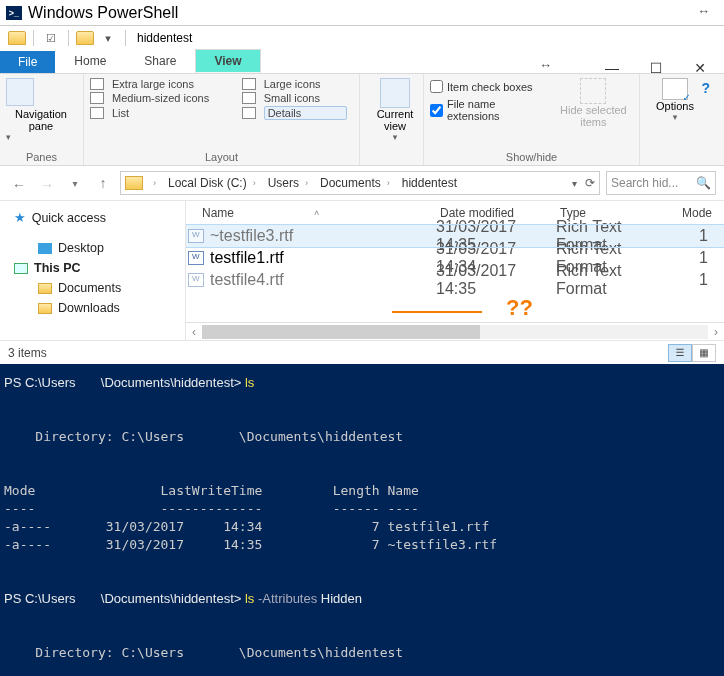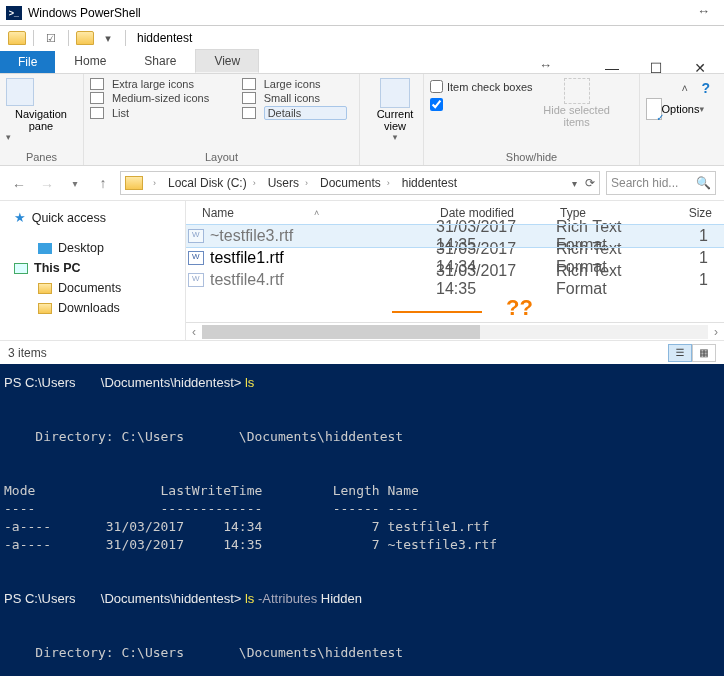--- a/index.html
+++ b/index.html
@@ -1,58 +1,58 @@
 <!DOCTYPE html>
 <html><head>
 <meta charset="utf-8">
 <style>
   * { box-sizing: border-box; margin: 0; padding: 0; font-family: "Segoe UI", Tahoma, sans-serif; }
   body { width: 724px; height: 676px; background: #fff; font-size: 12px; color: #000; position: relative; }
 
   
   .ps-titlebar { height: 26px; background: #fff; border-bottom: 1px solid #ccc; display: flex; align-items: center; padding: 0 6px; gap: 6px; }
   .ps-icon { width: 16px; height: 14px; background: #012456; display: inline-flex; align-items: center; justify-content: center; color: #fff; font-size: 9px; font-weight: bold; }
-  .ps-title { font-size: 12px; color: #000; }
+  .ps-title { font-size: 16px; color: #000; }
   .drag-icon { position: absolute; right: 14px; top: 2px; font-size: 13px; color: #555; }
 
   
   .explorer { position: relative; background: #fff; }
   .qat { height: 24px; background: #fff; display: flex; align-items: center; padding-left: 8px; gap: 4px; }
   .qat .folder-mini { width: 18px; height: 14px; background: linear-gradient(#ffe9a6,#f7c853); border: 1px solid #d6a93a; border-radius: 2px 2px 0 0; }
   .qat .sep { width: 1px; height: 16px; background: #ccc; margin: 0 3px; }
   .qat .qbtn { width: 20px; height: 20px; display: flex; align-items: center; justify-content: center; color: #555; font-size: 11px; }
   .win-controls { position: absolute; right: 2px; top: 28px; display: flex; }
   .wc { width: 44px; height: 28px; display: flex; align-items: center; justify-content: center; font-size: 14px; color: #333; }
   .drag2 { position: absolute; right: 172px; top: 30px; font-size: 13px; color: #555; }
 
   .tabs { height: 24px; display: flex; align-items: flex-end; border-bottom: 1px solid #d9d9d9; }
   .tab-file { background: #1979ca; color: #fff; padding: 4px 18px; font-size: 12px; }
   .tab { padding: 4px 18px; font-size: 12px; color: #444; border: 1px solid transparent; }
-  .tab.active { background: #e5e5e5; border: 1px solid #d9d9d9; border-bottom-color: #f5f5f5; }
+  .tab.active { background: #5eead4; border: 1px solid #d9d9d9; border-bottom-color: #f5f5f5; font-weight: bold; }
   .ribbon-help { position: absolute; right: 14px; top: 54px; color: #1979ca; font-size: 14px; }
   .ribbon-toggle { position: absolute; right: 36px; top: 56px; font-size: 11px; color: #555; }
 
   .ribbon { height: 92px; background: #f5f5f5; border-bottom: 1px solid #d9d9d9; display: flex; }
   .ribbon-group { border-right: 1px solid #e2e2e2; padding: 4px 6px 2px 6px; display: flex; flex-direction: column; justify-content: space-between; }
   .group-label { text-align: center; font-size: 11px; color: #666; padding-top: 2px; }
   .nav-pane-btn { display: flex; flex-direction: column; align-items: flex-start; width: 70px; }
   .nav-pane-btn .ico { width: 28px; height: 28px; background: #e8f0fa; border: 1px solid #b8cde6; margin-bottom: 2px; }
   .nav-pane-btn span.lbl { font-size: 11px; text-align: center; line-height: 12px; }
   .layout-grid { display: grid; grid-template-columns: 16px auto 16px auto; gap: 2px 6px; align-items: center; font-size: 11px; color: #444; padding-right: 6px; }
   .layout-grid .ico { width: 14px; height: 12px; border: 1px solid #888; background: #fff; display: inline-block; }
   .layout-grid .sel { border: 1px solid #a8c6e8; background: #e8f0fa; padding: 0 3px; border-radius: 2px; }
   .current-view { display: flex; flex-direction: column; align-items: center; width: 58px; }
   .current-view .ico { width: 30px; height: 30px; border: 1px solid #b8cde6; background: #e8f0fa; }
   .check-col { display: flex; flex-direction: column; gap: 5px; font-size: 11px; color: #333; padding-top: 2px; }
   .check-col label { display: flex; gap: 4px; align-items: center; }
   .check-col input { margin: 0; }
   .hidden-highlight { border: 2px solid #f57c00; padding: 1px 4px; }
   .hide-sel { display: flex; flex-direction: column; align-items: center; width: 80px; color: #aaa; }
   .hide-sel .ico { width: 26px; height: 26px; border: 1px dashed #ccc; }
-  .options-btn { display: flex; flex-direction: row; align-items: center; width: 58px; margin-top: 20px; }
+  .options-btn { display: flex; flex-direction: column; align-items: center; width: 58px; }
   .options-btn .ico { width: 26px; height: 22px; border: 1px solid #bbb; background: #fff; position: relative; }
   .options-btn .ico::after { content: "✓"; position: absolute; right: -4px; bottom: -4px; color: #1979ca; font-size: 10px; }
 
   
   .addr-row { height: 34px; display: flex; align-items: center; padding: 0 8px; gap: 6px; }
   .nav-arrow { width: 22px; height: 22px; display: flex; align-items: center; justify-content: center; color: #777; font-size: 14px; }
   .addr-bar { flex: 1; height: 24px; border: 1px solid #ccc; display: flex; align-items: center; font-size: 12px; color: #333; }
   .addr-bar .folder-mini { width: 18px; height: 14px; background: linear-gradient(#ffe9a6,#f7c853); border: 1px solid #d6a93a; margin: 0 4px; }
   .crumb { padding: 0 6px; display: flex; align-items: center; gap: 6px; }
   .crumb .chev { color: #888; font-size: 9px; }
@@ -181,20 +181,21 @@
 
     <div class="ribbon-group" style="width:216px;">
       <div style="display:flex;gap:4px;">
         <div class="check-col">
           <label>
               <input type="checkbox" style="">
               <span>Item check boxes</span>
             </label>
           <label>
               <input type="checkbox" checked="" style="">
+              <span>File name extensions</span>
             </label>
         </div>
         <div class="hide-sel">
           <div class="ico"></div>
           <span style="font-size:11px;text-align:center;line-height:12px;">Hide selected items</span>
         </div>
       </div>
       <div class="group-label">Show/hide</div>
     </div>
 
@@ -271,21 +272,21 @@
     </div>
 
     <div class="file-area">
       <div class="headers">
         <div class="col-name">
             <span>Name</span>
             <span class="sort-caret">˄</span>
           </div>
         <div class="col-date">Date modified</div>
         <div class="col-type">Type</div>
-        <div class="col-size">Size</div>
+        <div class="col-size">Mode</div>
       </div>
       <div id="file-rows">
           <div class="file-row sel dim">
             <div class="fval-name">
               <span class="file-ico"></span>
               <span>~testfile3.rtf</span>
             </div>
             <div class="fval-date">31/03/2017 14:35</div>
             <div class="fval-type">Rich Text Format</div>
             <div class="fval-size">1</div>

